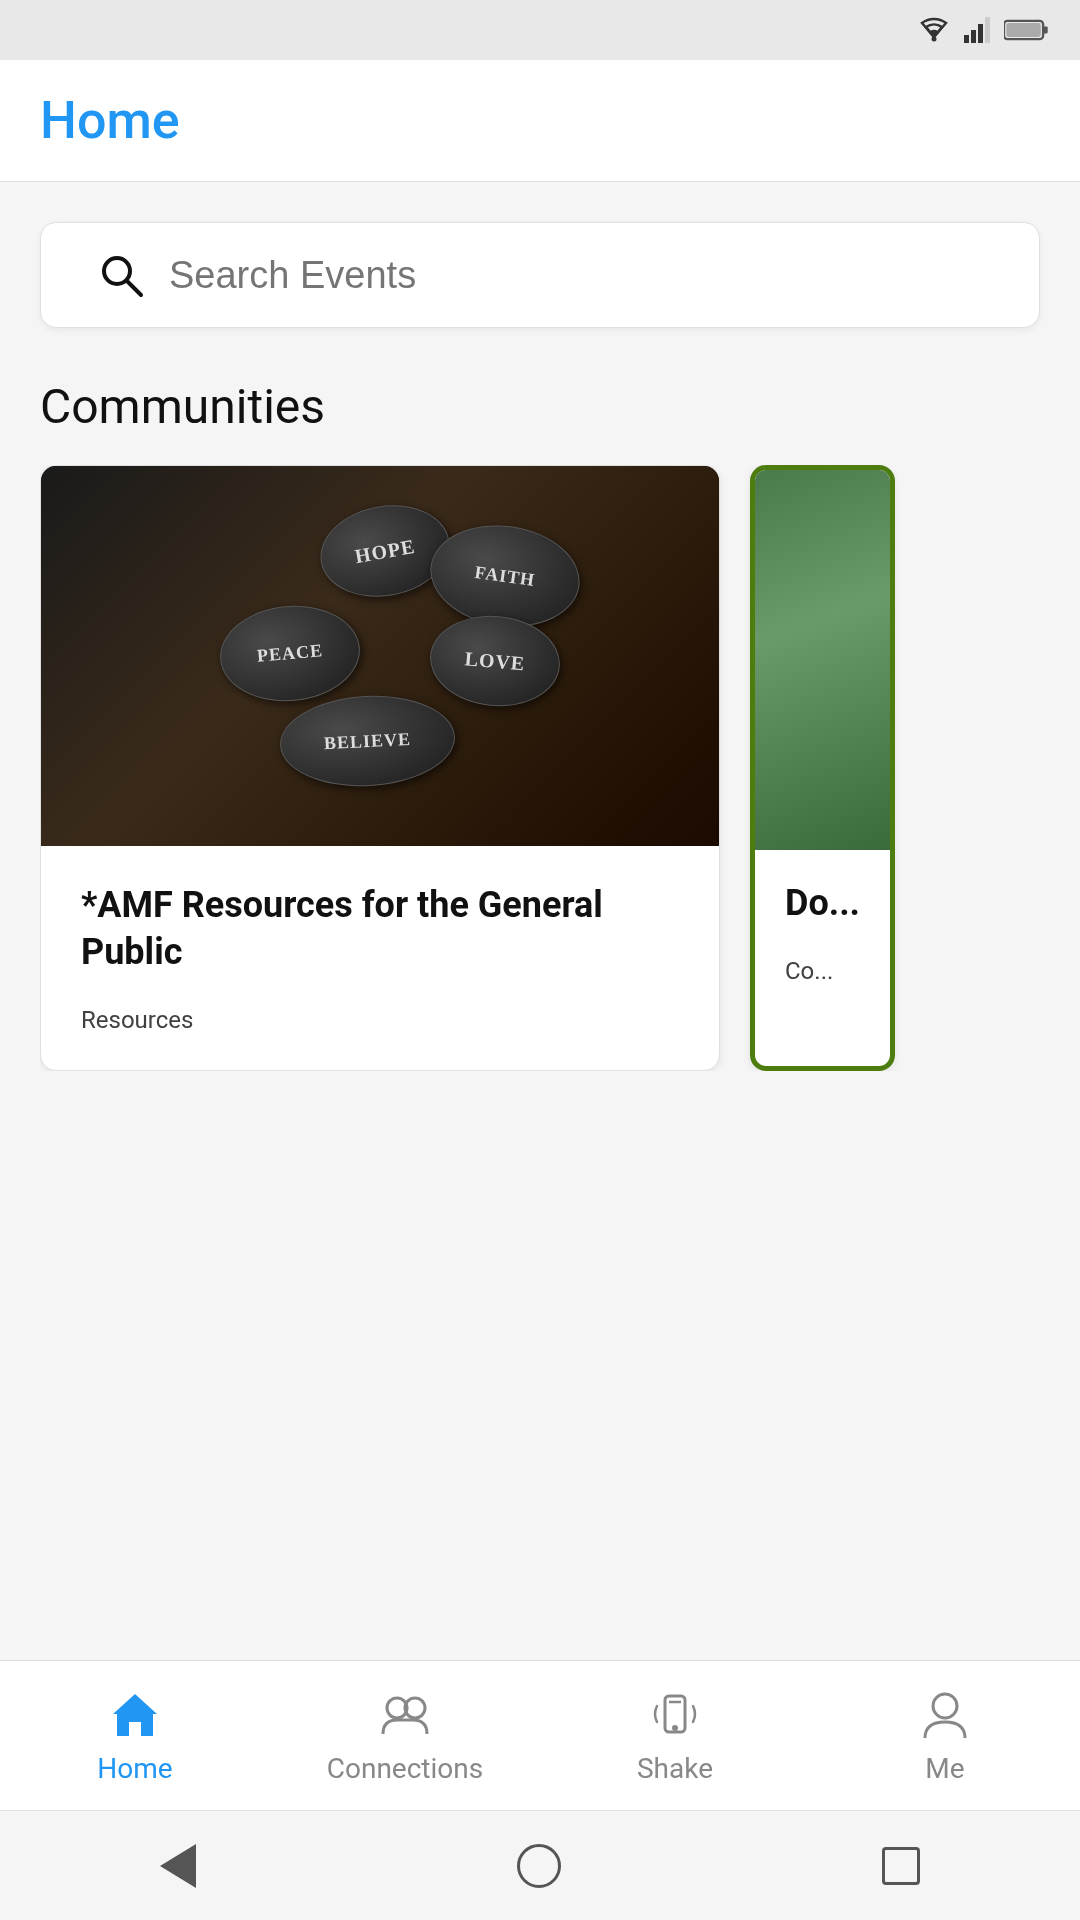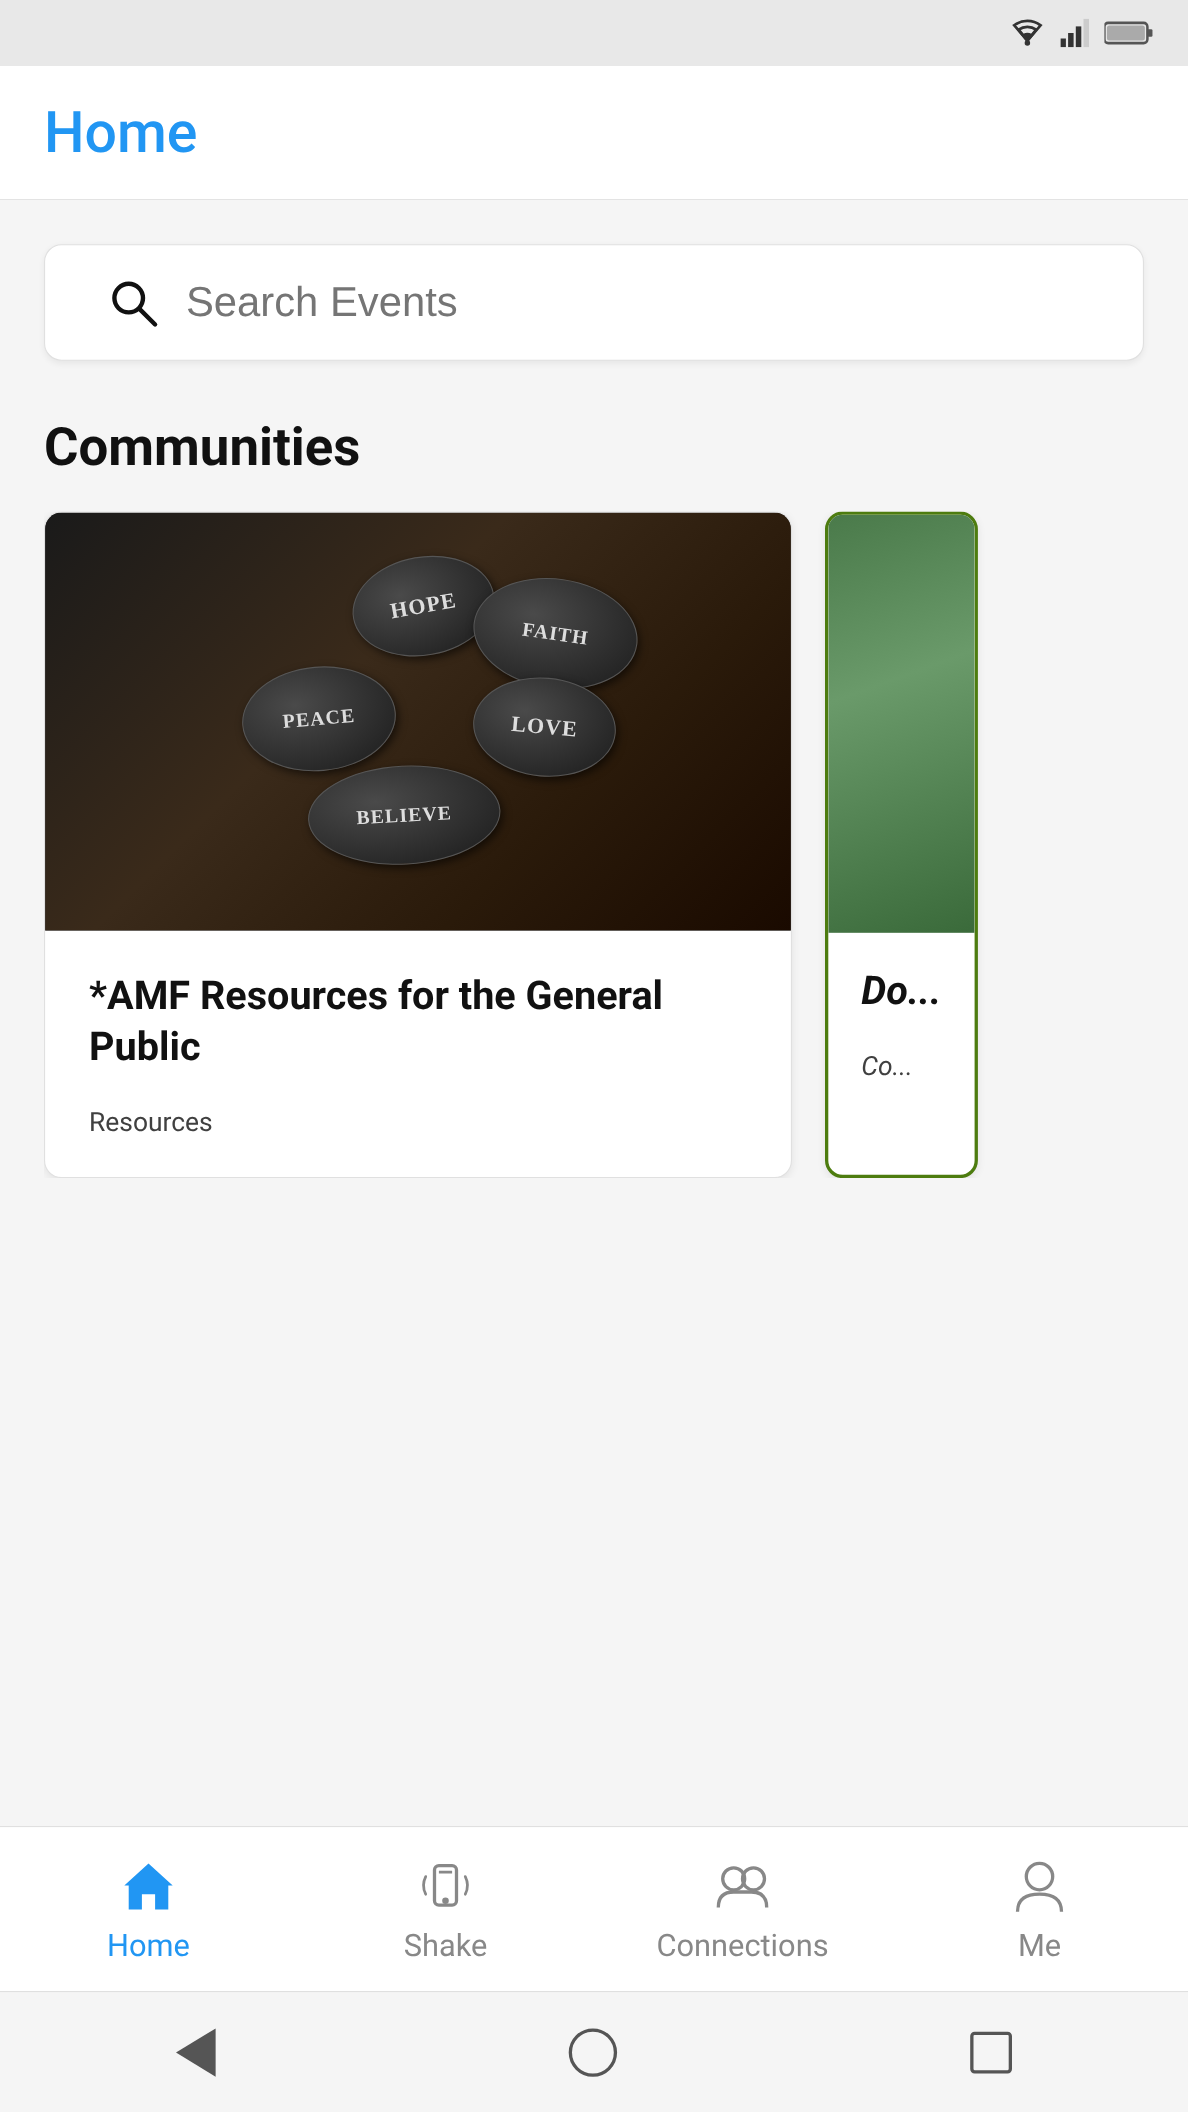--- a/index.html
+++ b/index.html
@@ -90,21 +90,21 @@
       outline: none;
       font-size: 38px;
       color: #aaa;
       width: 100%;
       background: transparent;
     }
 
     
     .section-title {
       font-size: 48px;
-      font-weight: 700;
+      font-weight: 400;
       color: #111;
       margin-bottom: 30px;
     }
 
     
     .communities-carousel {
       display: flex;
       gap: 30px;
       overflow: hidden;
     }
@@ -205,25 +205,24 @@
       bottom: 30px;
       left: 160px;
       font-size: 18px;
       transform: rotate(-3deg);
     }
 
     
     .community-card-partial {
       background: #ffffff;
       border-radius: 16px;
-      border: 3px solid #4d7c0f;
+      border: 5px solid #4d7c0f;
       overflow: hidden;
       min-width: 90px;
       box-shadow: 0 2px 8px rgba(0,0,0,0.08);
-      font-style: italic;
     }
 
     .partial-image {
       width: 100%;
       height: 380px;
       background: linear-gradient(135deg, #3a6a3a 0%, #5a8a5a 50%, #2a5a2a 100%);
     }
 
     .partial-card-text {
       padding: 30px 30px;
@@ -412,40 +411,40 @@
       <svg width="56" height="56" viewBox="0 0 56 56">
         <polygon points="28,8 50,28 46,28 46,50 34,50 34,36 22,36 22,50 10,50 10,28 6,28" fill="#2196F3"></polygon>
       </svg>
     </div>
     <span class="nav-label nav-label-active">Home</span>
   </div>
 
   <div class="nav-item">
     <div class="nav-icon">
       <svg width="56" height="56" viewBox="0 0 56 56">
-        <rect x="18" y="10" width="20" height="36" rx="4" ry="4" fill="none" stroke="#888" stroke-width="3"></rect>
-        <line x1="22" y1="16" x2="34" y2="16" stroke="#888" stroke-width="2.5"></line>
-        <circle cx="28" cy="42" r="3" fill="#888"></circle>
-
-        <path d="M10,20 Q6,28 10,36" fill="none" stroke="#888" stroke-width="2.5" stroke-linecap="round"></path>
-        <path d="M46,20 Q50,28 46,36" fill="none" stroke="#888" stroke-width="2.5" stroke-linecap="round"></path>
-      </svg>
-    </div>
-    <span class="nav-label">Shake</span>
-  </div>
-
-  <div class="nav-item">
-    <div class="nav-icon">
-      <svg width="56" height="56" viewBox="0 0 56 56">
         <circle cx="20" cy="22" r="10" fill="none" stroke="#888" stroke-width="3"></circle>
         <circle cx="38" cy="22" r="10" fill="none" stroke="#888" stroke-width="3"></circle>
         <path d="M6,48 Q6,34 20,34 Q28,34 28,34 Q28,34 36,34 Q50,34 50,48" fill="none" stroke="#888" stroke-width="3"></path>
       </svg>
     </div>
     <span class="nav-label">Connections</span>
+  </div>
+
+  <div class="nav-item">
+    <div class="nav-icon">
+      <svg width="56" height="56" viewBox="0 0 56 56">
+        <rect x="18" y="10" width="20" height="36" rx="4" ry="4" fill="none" stroke="#888" stroke-width="3"></rect>
+        <line x1="22" y1="16" x2="34" y2="16" stroke="#888" stroke-width="2.5"></line>
+        <circle cx="28" cy="42" r="3" fill="#888"></circle>
+
+        <path d="M10,20 Q6,28 10,36" fill="none" stroke="#888" stroke-width="2.5" stroke-linecap="round"></path>
+        <path d="M46,20 Q50,28 46,36" fill="none" stroke="#888" stroke-width="2.5" stroke-linecap="round"></path>
+      </svg>
+    </div>
+    <span class="nav-label">Shake</span>
   </div>
 
 
   <div class="nav-item">
     <div class="nav-icon">
       <svg width="56" height="56" viewBox="0 0 56 56">
         <circle cx="28" cy="20" r="12" fill="none" stroke="#888" stroke-width="3"></circle>
         <path d="M8,52 Q8,36 28,36 Q48,36 48,52" fill="none" stroke="#888" stroke-width="3"></path>
       </svg>
     </div>

